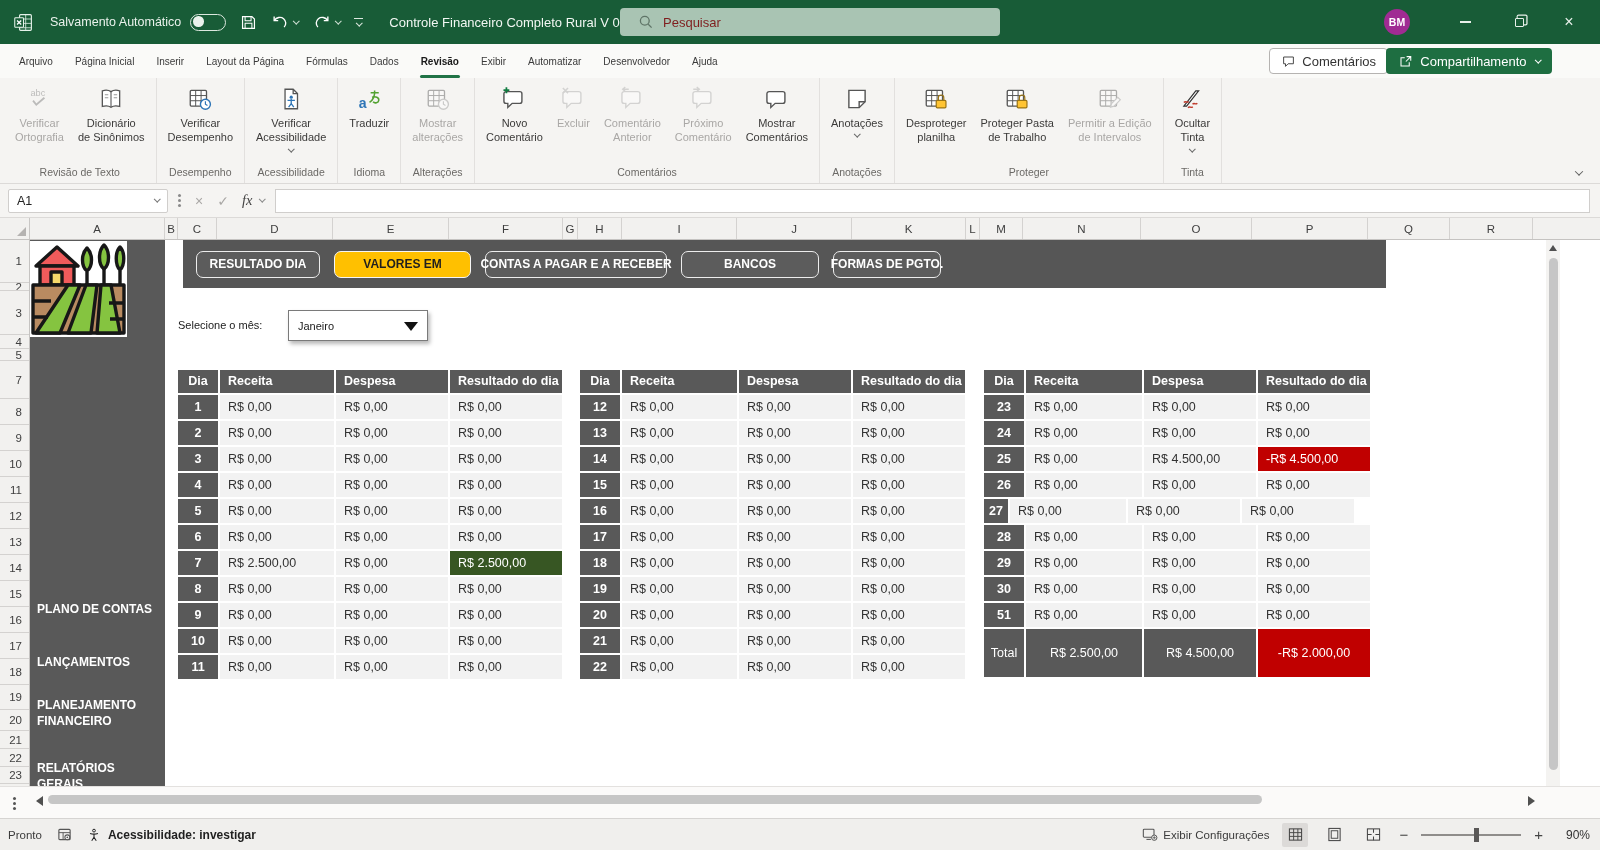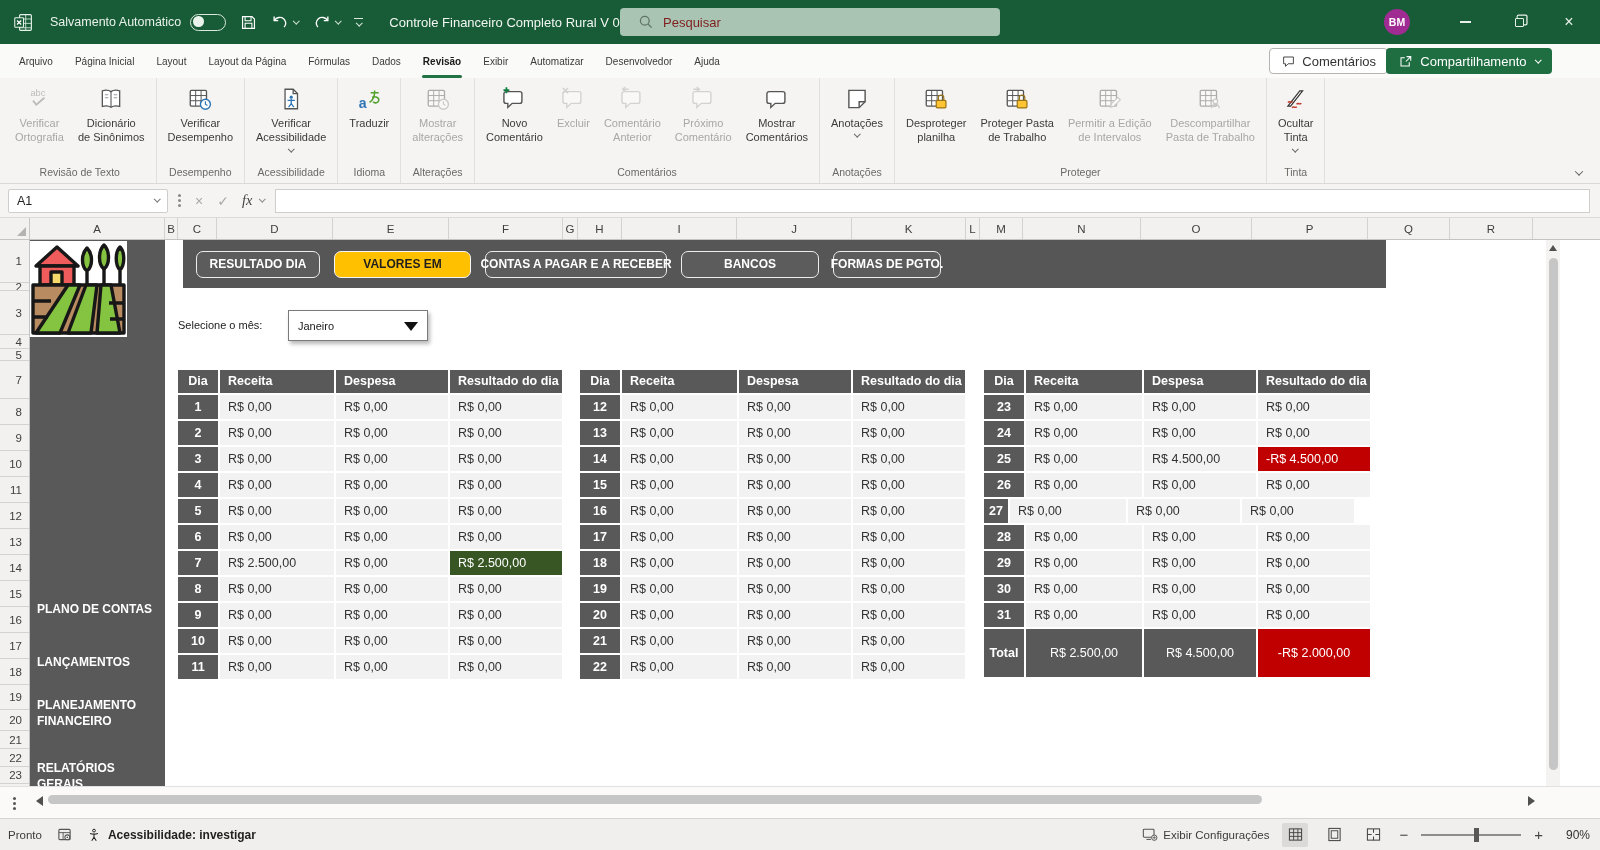--- a/index.html
+++ b/index.html
@@ -82,21 +82,21 @@
 
   
   .dtable{position:absolute;top:370px;}
   .trow{display:flex;gap:2px;margin-bottom:2px;}
   .tcell{font-size:12.5px;color:#333;background:#F2F2F2;padding-left:8px;overflow:hidden;white-space:nowrap;cursor:cell;}
   .tcell.head{background:#595959;color:#fff;font-weight:bold;}
   .tcell.day{background:#595959;color:#fff;font-weight:bold;}
   .tcell.ctr{text-align:center;padding-left:0;}
   .tcell.green{background:#375623;color:#fff;}
   .tcell.tot{background:#595959;color:#fff;}
-  .tcell.tot.lbl{font-weight:bold;}
+  .tcell.tot.lbl{font-weight:normal;}
   .tcell.red{background:#C00000;color:#fff;}
 
   
   .vscroll{position:absolute;left:1546px;top:240px;width:14px;height:546px;background:#F4F3F1;}
   .vscroll .up{position:absolute;left:3px;top:5px;border-left:4.5px solid transparent;border-right:4.5px solid transparent;border-bottom:6px solid #505050;cursor:pointer;}
   .vscroll .vthumb{position:absolute;left:2.5px;top:18px;width:9px;height:512px;background:#C6C6C6;border-radius:4.5px;cursor:grab;}
   .hscroll{position:absolute;left:0;top:786px;width:1600px;height:32px;background:#FBFAF9;border-top:1px solid #E3E1DF;}
   .hdots{position:absolute;left:13px;top:10px;width:3px;height:3px;border-radius:50%;background:#555;box-shadow:0 5px 0 #555,0 -5px 0 #555;top:15px;}
   .harrow{position:absolute;top:9px;width:0;height:0;cursor:pointer;}
   .harrow.left{left:36px;border-top:5px solid transparent;border-bottom:5px solid transparent;border-right:7px solid #505050;}
@@ -177,21 +177,21 @@
     <span class="win max">
         <i></i>
       </span>
     <span class="win close">×</span>
   </header>
 
   <nav class="tabrow">
     <div id="tabs" class="tabs">
         <span class="tab">Arquivo</span>
         <span class="tab">Página Inicial</span>
-        <span class="tab">Layout</span>
+        <span class="tab">Inserir</span>
         <span class="tab">Layout da Página</span>
         <span class="tab">Fórmulas</span>
         <span class="tab">Dados</span>
         <span class="tab active">Revisão</span>
         <span class="tab">Exibir</span>
         <span class="tab">Automatizar</span>
         <span class="tab">Desenvolvedor</span>
         <span class="tab">Ajuda</span>
       </div>
     <button class="comments-btn">
@@ -401,32 +401,20 @@
           <div class="rbtn disabled">
             <span class="ric">
               <svg viewBox="0 0 24 24" width="26" height="26">
                 <rect x="3" y="4" width="15" height="14.5" rx="1" fill="#fff" stroke="#555" stroke-width="1.2"></rect>
                 <path d="M3 8.8h15M3 13.6h15M8 4v14.5M13 4v14.5" stroke="#555" stroke-width=".9" fill="none"></path>
                 <path d="M12.5 19.5l.9-3.2 5.8-5.8 2.3 2.3-5.8 5.8z" fill="#fff" stroke="#999" stroke-width="1.1"></path>
               </svg>
             </span>
             <span class="rlabel">Permitir a Edição
 de Intervalos</span>
-          </div>
-          <div class="rbtn disabled">
-            <span class="ric">
-              <svg viewBox="0 0 24 24" width="26" height="26">
-                <rect x="3" y="4" width="15" height="14.5" rx="1" fill="#fff" stroke="#555" stroke-width="1.2"></rect>
-                <path d="M3 8.8h15M3 13.6h15M8 4v14.5M13 4v14.5" stroke="#555" stroke-width=".9" fill="none"></path>
-                <circle cx="17" cy="14.3" r="2.1" fill="#fff" stroke="#999" stroke-width="1.2"></circle>
-                <path d="M13.3 20.5c.4-2.3 2-3.6 3.7-3.6s3.3 1.3 3.7 3.6" fill="none" stroke="#999" stroke-width="1.2"></path>
-              </svg>
-            </span>
-            <span class="rlabel">Descompartilhar
-Pasta de Trabalho</span>
           </div>
         </div>
         <div class="rgroup-label">Proteger</div>
       </div>
       <div class="rgroup">
         <div class="rbtns">
           <div class="rbtn">
             <span class="ric">
               <svg viewBox="0 0 24 24" width="26" height="26">
                 <path d="M4.5 18.5L15.5 4.5h2.6L7 18.5z" fill="#fff" stroke="#333" stroke-width="1.1"></path>
@@ -743,21 +731,21 @@
         <div class="tcell" style="width: 112px; line-height: 24px;">R$ 0,00</div>
         <div class="tcell" style="width: 112px; line-height: 24px;">R$ 0,00</div>
       </div>
       <div class="trow" style="height: 24px;">
         <div class="tcell day ctr" style="width: 40px; line-height: 24px;">30</div>
         <div class="tcell" style="width: 116px; line-height: 24px;">R$ 0,00</div>
         <div class="tcell" style="width: 112px; line-height: 24px;">R$ 0,00</div>
         <div class="tcell" style="width: 112px; line-height: 24px;">R$ 0,00</div>
       </div>
       <div class="trow" style="height: 24px;">
-        <div class="tcell day ctr" style="width: 40px; line-height: 24px;">31</div>
+        <div class="tcell day ctr" style="width: 40px; line-height: 24px;">51</div>
         <div class="tcell" style="width: 116px; line-height: 24px;">R$ 0,00</div>
         <div class="tcell" style="width: 112px; line-height: 24px;">R$ 0,00</div>
         <div class="tcell" style="width: 112px; line-height: 24px;">R$ 0,00</div>
       </div>
       <div class="trow" style="height: 48px;">
         <div class="tcell tot ctr lbl" style="width: 40px; line-height: 48px;">Total</div>
         <div class="tcell tot ctr" style="width: 116px; line-height: 48px;">R$ 2.500,00</div>
         <div class="tcell tot ctr" style="width: 112px; line-height: 48px;">R$ 4.500,00</div>
         <div class="tcell tot ctr red" style="width: 112px; line-height: 48px;">-R$ 2.000,00</div>
       </div>

